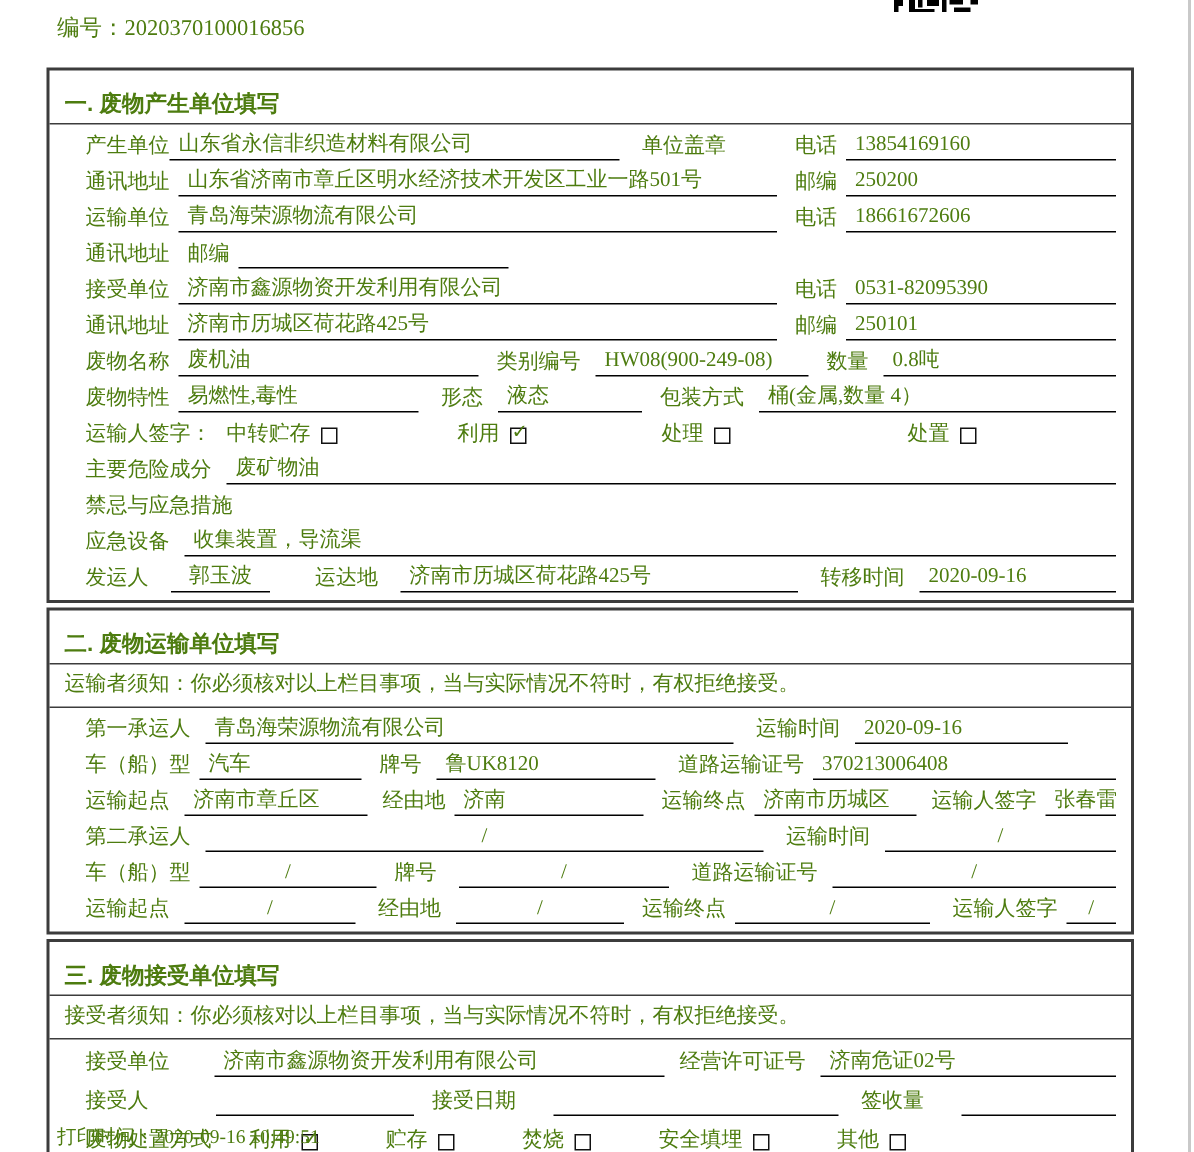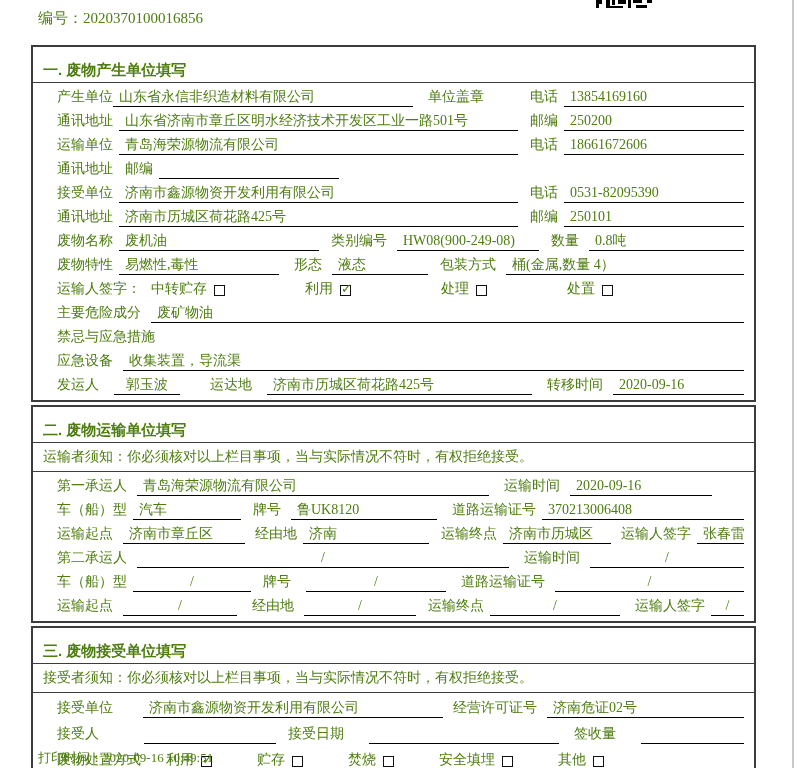--- a/index.html
+++ b/index.html
@@ -35,21 +35,21 @@
   .sp { flex:1 1 auto; }
   .cb { width:11px; height:11px; border:1.3px solid #111; display:inline-block;
         position:relative; margin-left:7px; top:1px; flex:0 0 auto; }
   .cb.checked::after { content:"\2713"; position:absolute; left:0px; top:-4px;
         font-size:13px; line-height:13px; font-weight:bold;
         font-family:"DejaVu Sans",sans-serif; }
   .opt { display:inline-flex; align-items:center; flex:0 0 auto; }
   .footer { position:absolute; left:38px; top:749px; font-size:13px; white-space:nowrap; }
   .ml6{margin-left:6px}.ml10{margin-left:10px}.ml12{margin-left:12px}.ml15{margin-left:15px}
   .ml20{margin-left:20px}.ml25{margin-left:25px}.ml30{margin-left:30px}.ml45{margin-left:45px}
-  .ml60{margin-left:60px}.ml80{margin-left:80px}.ml90{margin-left:90px}.ml118{margin-left:80px}
+  .ml60{margin-left:60px}.ml80{margin-left:80px}.ml90{margin-left:90px}.ml118{margin-left:118px}
 </style>
 </head>
 <body>
 
 <div class="page">
 
   <div class="hdr-serial">
     <span>编号：</span><span>2020370100016856</span>
   </div>
   <div class="hdr-title">危险废物转移联单</div>

